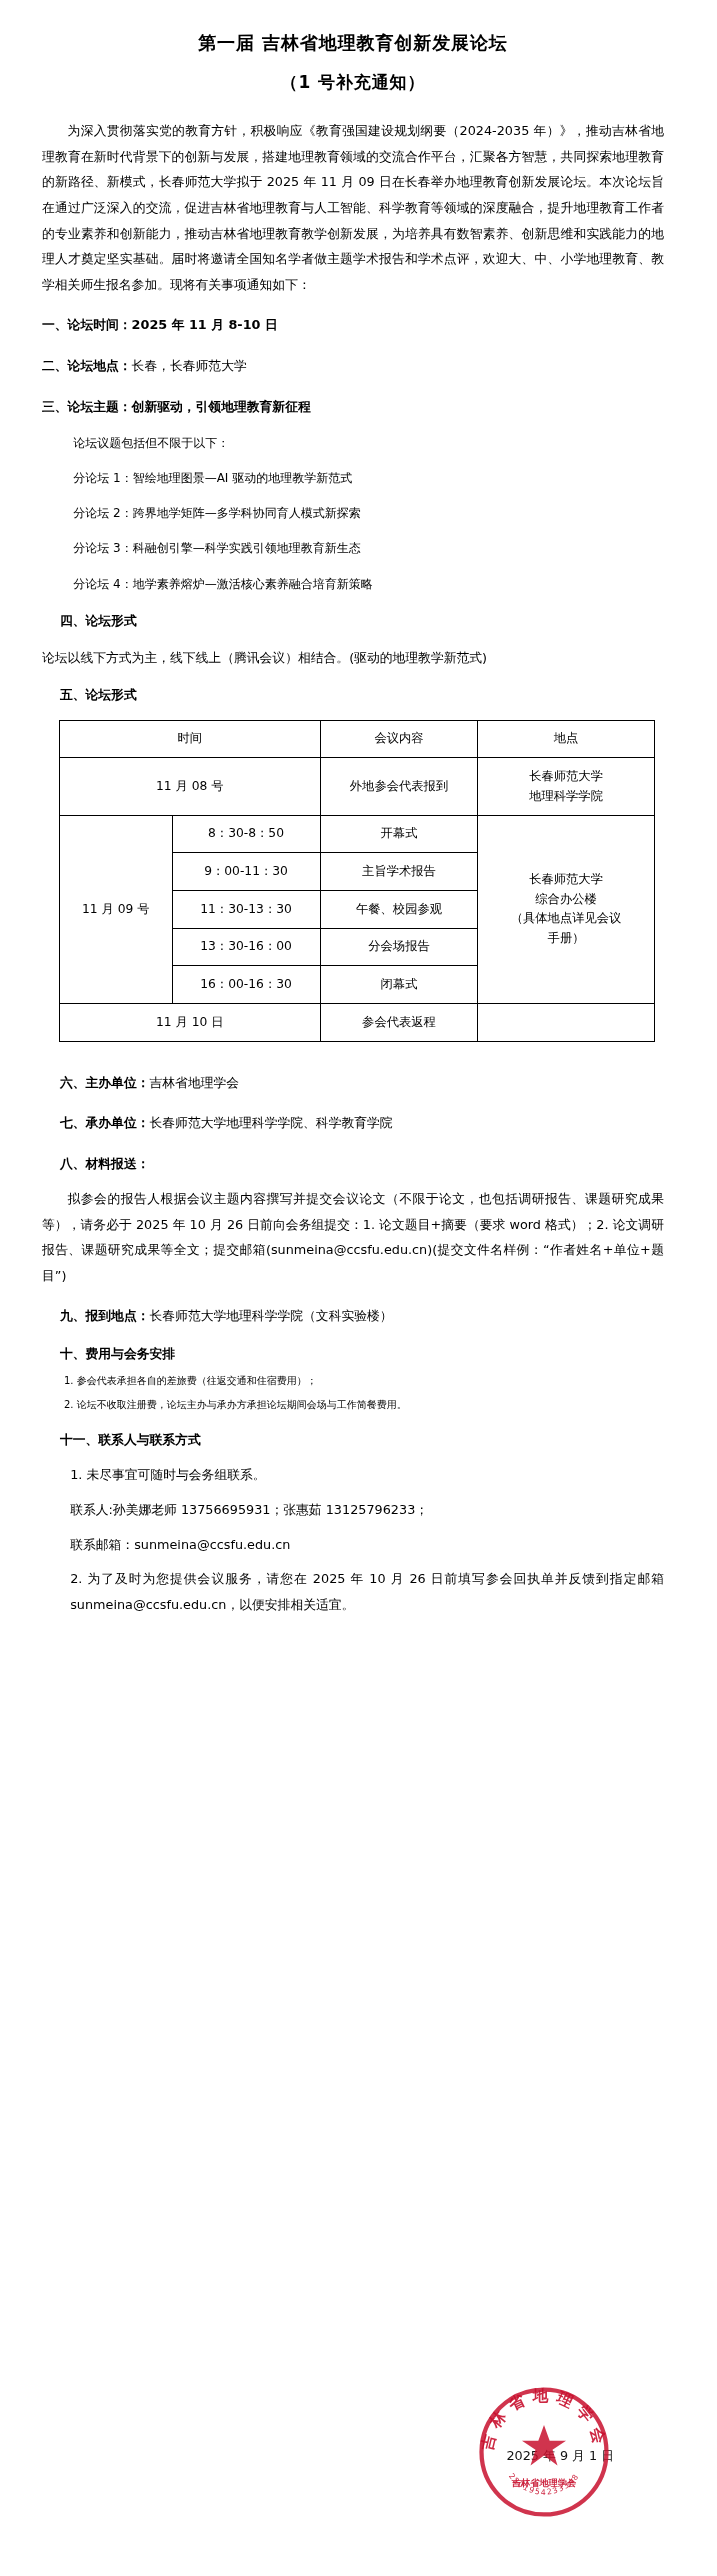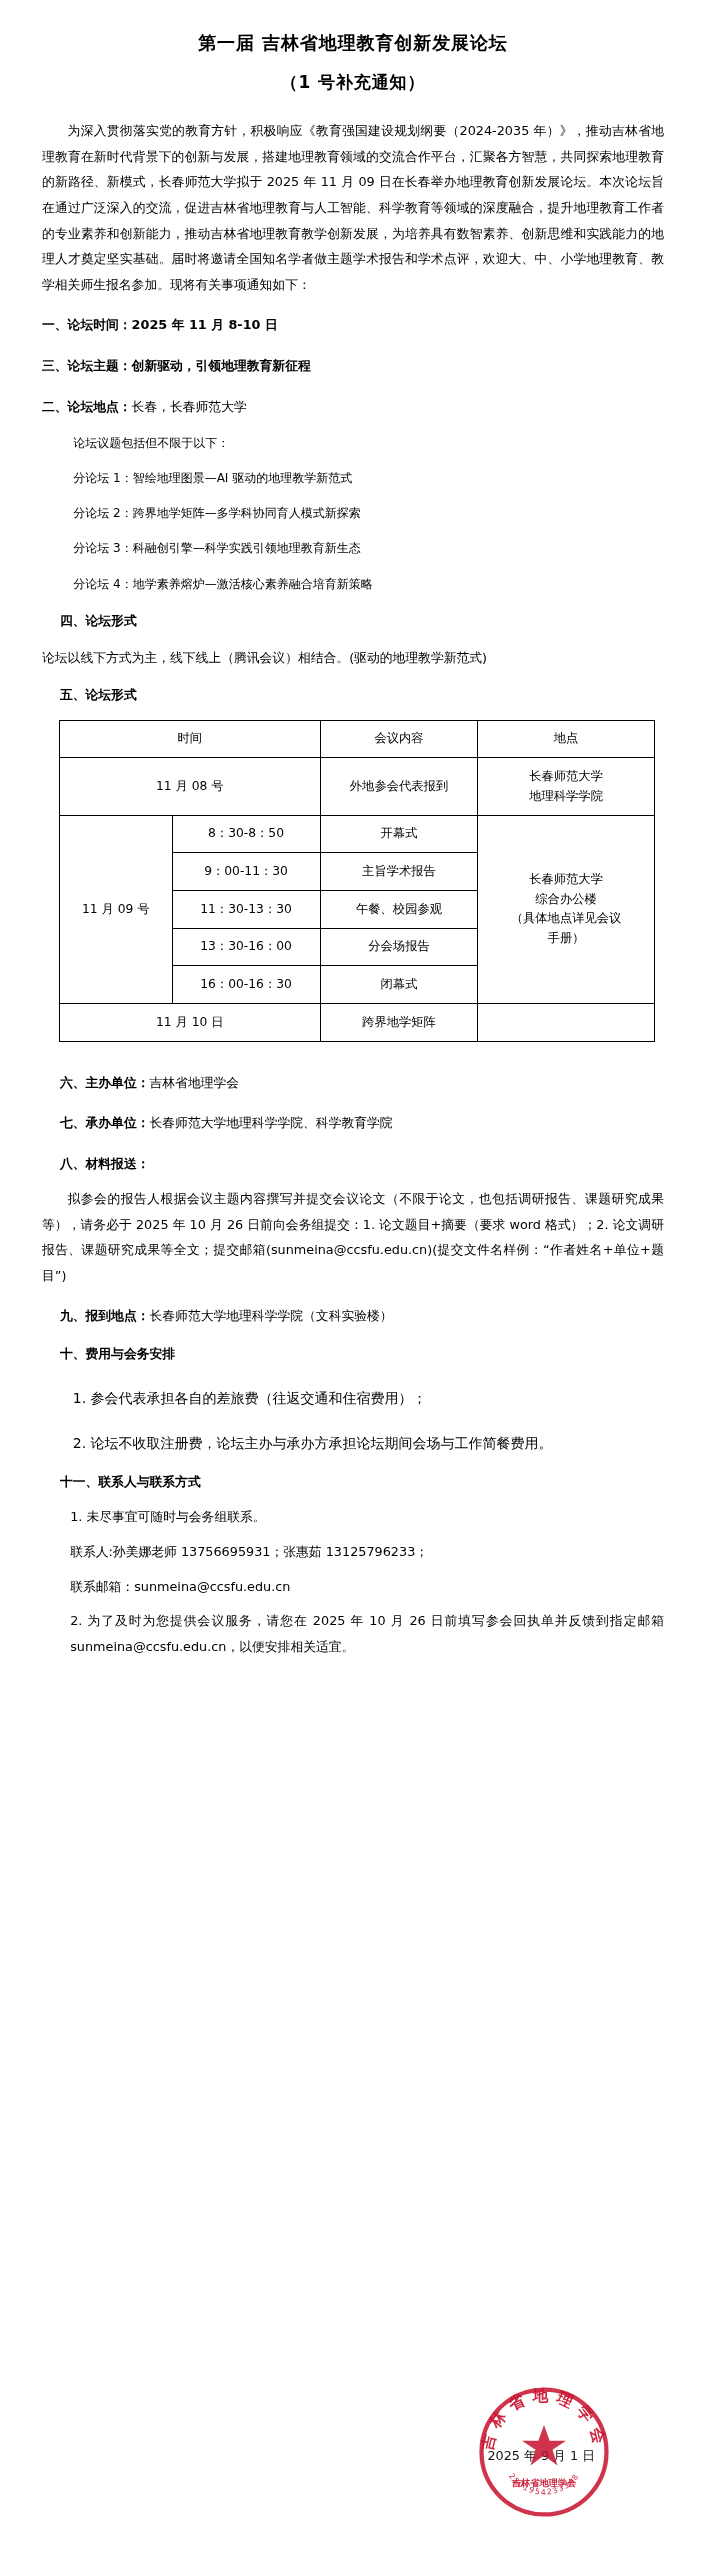--- a/index.html
+++ b/index.html
@@ -85,23 +85,23 @@
     border: 0.9px solid #000000;
     text-align: center;
     vertical-align: middle;
     padding: 8.5px 3.8px;
     line-height: 1.6;
   }
   table.sched th {
     font-weight: normal;
   }
   .list-item {
-    font-size: 14px;
-    line-height: 2.0;
-    margin-top: 17px;
+    font-size: 10px;
+    line-height: 2.0;
+    margin-top: 4px;
     margin-left: 2.2em;
     text-align: justify;
   }
   .contact-line {
     font-size: 12.8px;
     line-height: 2.0;
     margin-top: 9.4px;
     margin-left: 2.2em;
   }
   .para-block {
@@ -113,21 +113,21 @@
   }
   .seal {
     position: absolute;
     right: 91px;
     bottom: 53px;
     width: 142px;
     height: 142px;
   }
   .date-line {
     position: absolute;
-    right: 111px;
+    right: 92px;
     bottom: 111px;
     font-size: 12.8px;
     color: #111;
   }
   .spacer-bottom {
     height: 217px;
   }
 </style>
 </head>
 <body>
@@ -139,25 +139,25 @@
     <div class="doc-subtitle">（1 号补充通知）</div>
   </div>
 
   <div class="body-text indent2">为深入贯彻落实党的教育方针，积极响应《教育强国建设规划纲要（2024-2035 年）》，推动吉林省地理教育在新时代背景下的创新与发展，搭建地理教育领域的交流合作平台，汇聚各方智慧，共同探索地理教育的新路径、新模式，长春师范大学拟于 2025 年 11 月 09 日在长春举办地理教育创新发展论坛。本次论坛旨在通过广泛深入的交流，促进吉林省地理教育与人工智能、科学教育等领域的深度融合，提升地理教育工作者的专业素养和创新能力，推动吉林省地理教育教学创新发展，为培养具有数智素养、创新思维和实践能力的地理人才奠定坚实基础。届时将邀请全国知名学者做主题学术报告和学术点评，欢迎大、中、小学地理教育、教学相关师生报名参加。现将有关事项通知如下：</div>
 
   <div class="section-head">
     <span>一、论坛时间：</span><span>2025 年 11 月 8-10 日</span>
   </div>
 
   <div class="section-head">
+    <span>二、论坛地点：</span><span class="normal">长春，长春师范大学</span>
+  </div>
+
+  <div class="section-head">
     <span>三、论坛主题：创新驱动，引领地理教育新征程</span>
-  </div>
-
-  <div class="section-head">
-    <span>二、论坛地点：</span><span class="normal">长春，长春师范大学</span>
   </div>
 
   <div class="sub-line">论坛议题包括但不限于以下：</div>
 
   <div class="sub-line">分论坛 1：智绘地理图景—AI 驱动的地理教学新范式</div>
   <div class="sub-line">分论坛 2：跨界地学矩阵—多学科协同育人模式新探索</div>
   <div class="sub-line">分论坛 3：科融创引擎—科学实践引领地理教育新生态</div>
   <div class="sub-line">分论坛 4：地学素养熔炉—激活核心素养融合培育新策略</div>
 
   <div class="section-head gap-lg">四、论坛形式</div>
@@ -201,21 +201,21 @@
         <tr>
           <td>13：30-16：00</td>
           <td>分会场报告</td>
         </tr>
         <tr>
           <td>16：00-16：30</td>
           <td>闭幕式</td>
         </tr>
         <tr>
           <td colspan="2">11 月 10 日</td>
-          <td>跨界地学矩阵</td>
+          <td>参会代表返程</td>
           <td></td>
         </tr>
       </tbody>
     </table>
   </div>
 
   <div class="section-head" style="margin-top:28px;margin-left:1.4em">
     <span>六、主办单位：</span><span class="normal">吉林省地理学会</span>
   </div>
 

